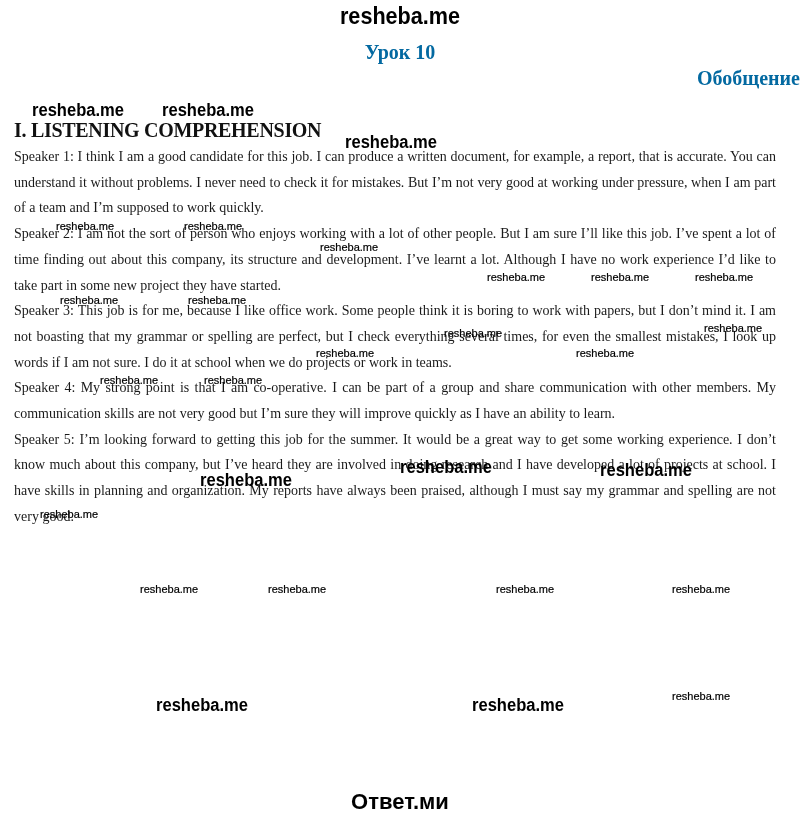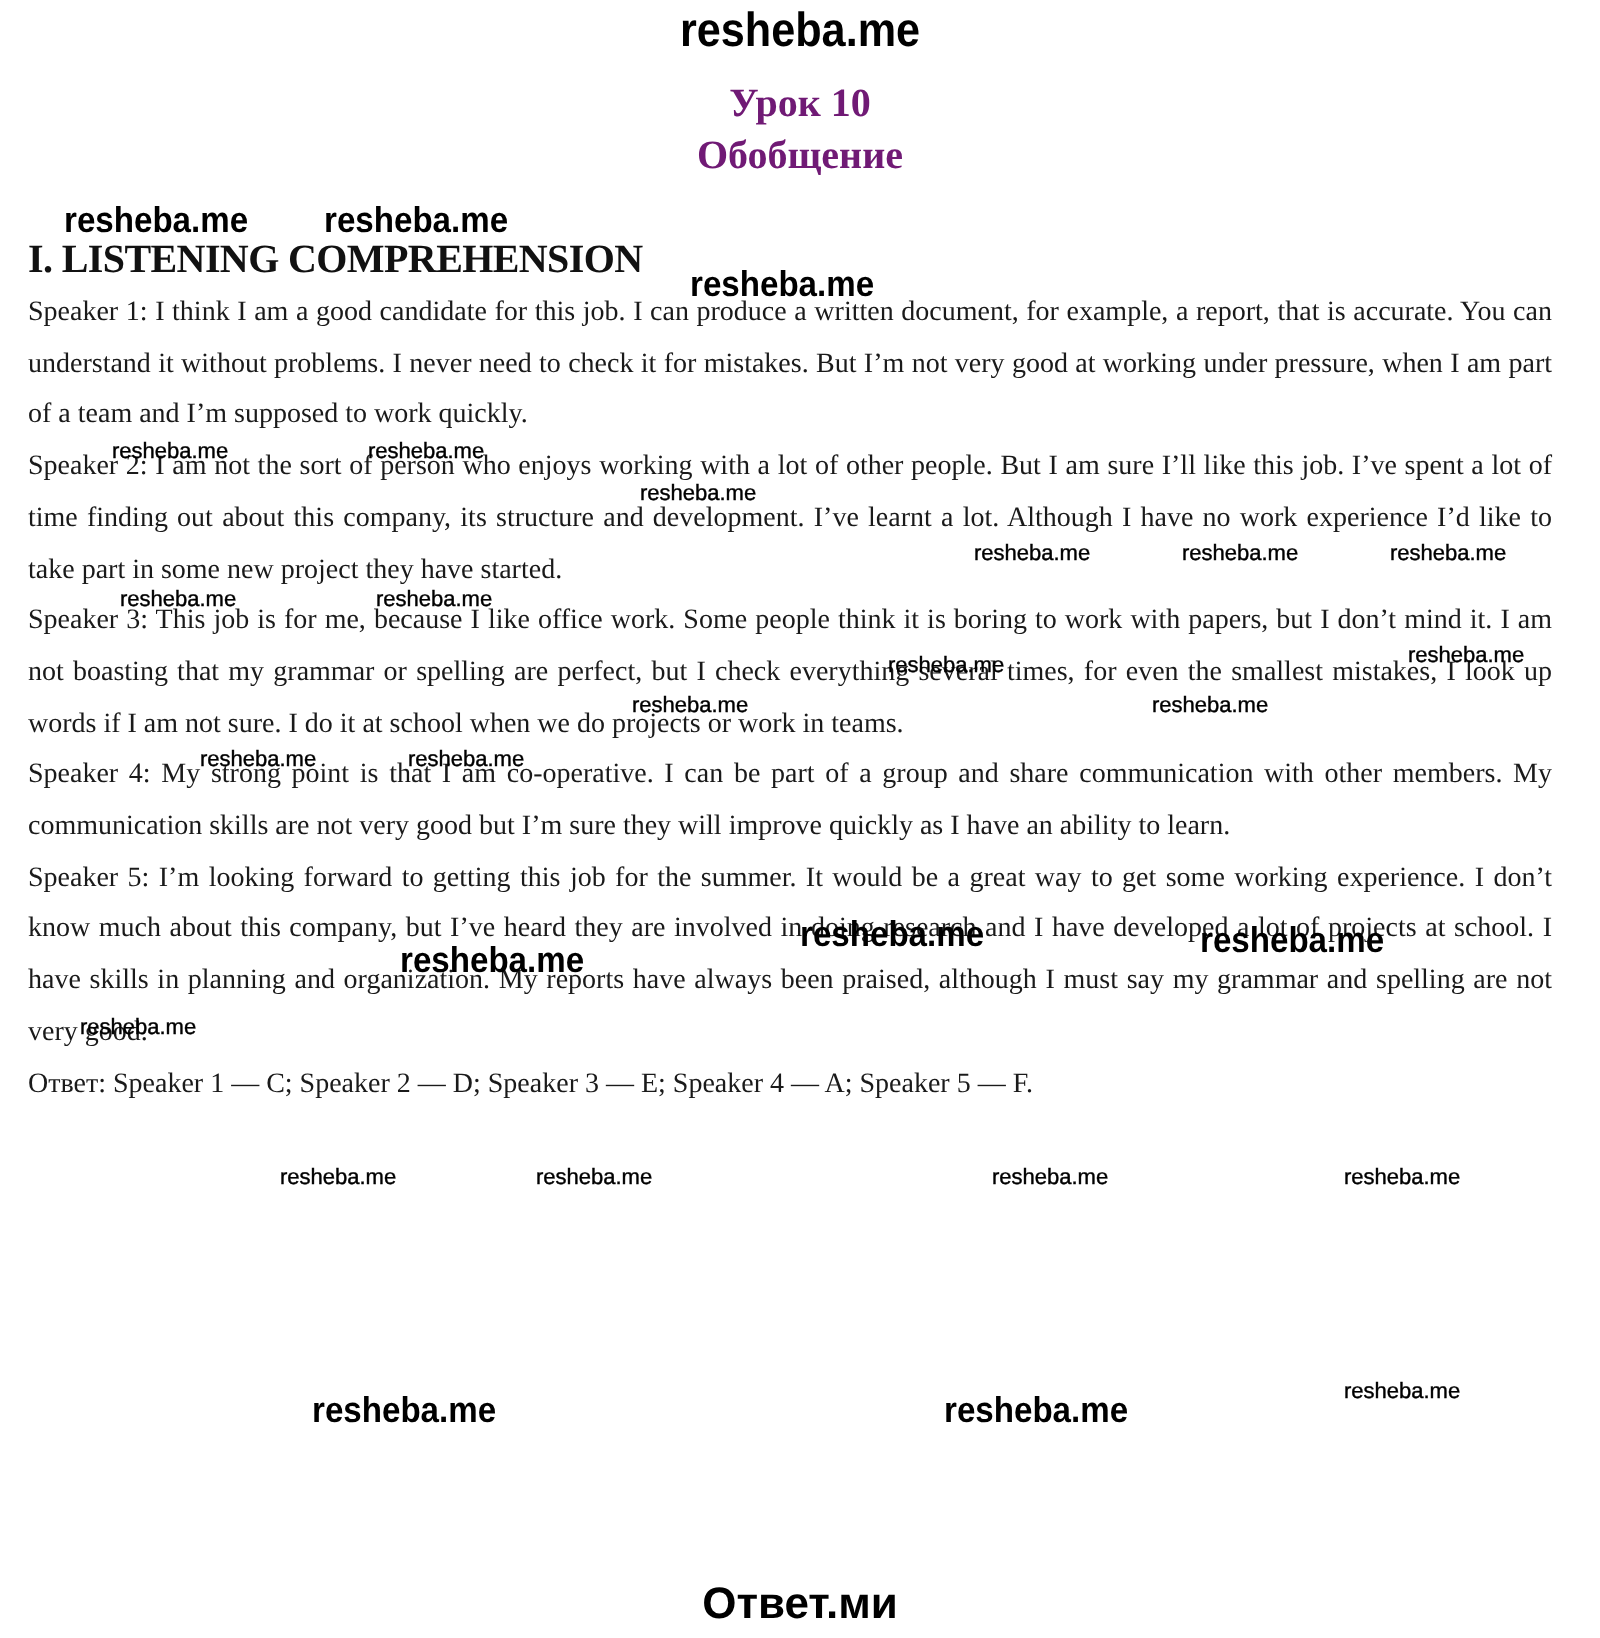--- a/index.html
+++ b/index.html
@@ -30,24 +30,24 @@
     }
     .lesson-title {
       position: absolute;
       left: 0;
       width: 800px;
       text-align: center;
       font-family: "Liberation Serif", "DejaVu Serif", serif;
       font-weight: bold;
       font-size: 20px;
       line-height: 24px;
-      color: #701a75;
+      color: #0369a1;
     }
     .lesson-title.t1 { top: 40px; }
-    .lesson-title.t2 { top: 66px; }
+    .lesson-title.t2 { top: 66px; text-align: right; }
 
     .section-heading {
       position: absolute;
       left: 14px;
       top: 117px;
       font-family: "Liberation Serif", "DejaVu Serif", serif;
       font-weight: bold;
       font-size: 20px;
       line-height: 26px;
       color: #111;
@@ -117,21 +117,20 @@
 <div class="lesson-title t2">Обобщение</div>
 
 <div class="section-heading">I. LISTENING COMPREHENSION</div>
 
 <div class="body-text">
   <p>Speaker 1: I think I am a good candidate for this job. I can produce a written document, for example, a report, that is accurate. You can understand it without problems. I never need to check it for mistakes. But I’m not very good at working under pressure, when I am part of a team and I’m supposed to work quickly.</p>
   <p>Speaker 2: I am not the sort of person who enjoys working with a lot of other people. But I am sure I’ll like this job. I’ve spent a lot of time finding out about this company, its structure and development. I’ve learnt a lot. Although I have no work experience I’d like to take part in some new project they have started.</p>
   <p>Speaker 3: This job is for me, because I like office work. Some people think it is boring to work with papers, but I don’t mind it. I am not boasting that my grammar or spelling are perfect, but I check everything several times, for even the smallest mistakes, I look up words if I am not sure. I do it at school when we do projects or work in teams.</p>
   <p>Speaker 4: My strong point is that I am co-operative. I can be part of a group and share communication with other members. My communication skills are not very good but I’m sure they will improve quickly as I have an ability to learn.</p>
   <p>Speaker 5: I’m looking forward to getting this job for the summer. It would be a great way to get some working experience. I don’t know much about this company, but I’ve heard they are involved in doing research and I have developed a lot of projects at school. I have skills in planning and organization. My reports have always been praised, although I must say my grammar and spelling are not very good.</p>
-  <p class="answer">Ответ: Speaker 1 — C; Speaker 2 — D; Speaker 3 — E; Speaker 4 — A; Speaker 5 — F.</p>
 </div>
 
 <span class="wm big" style="left:32px; top:100px;">resheba.me</span>
 <span class="wm big" style="left:162px; top:100px;">resheba.me</span>
 <span class="wm big" style="left:345px; top:132px;">resheba.me</span>
 <span class="wm big" style="left:200px; top:470px;">resheba.me</span>
 <span class="wm big" style="left:400px; top:457px;">resheba.me</span>
 <span class="wm big" style="left:600px; top:460px;">resheba.me</span>
 <span class="wm big" style="left:156px; top:695px;">resheba.me</span>
 <span class="wm big" style="left:472px; top:695px;">resheba.me</span>

